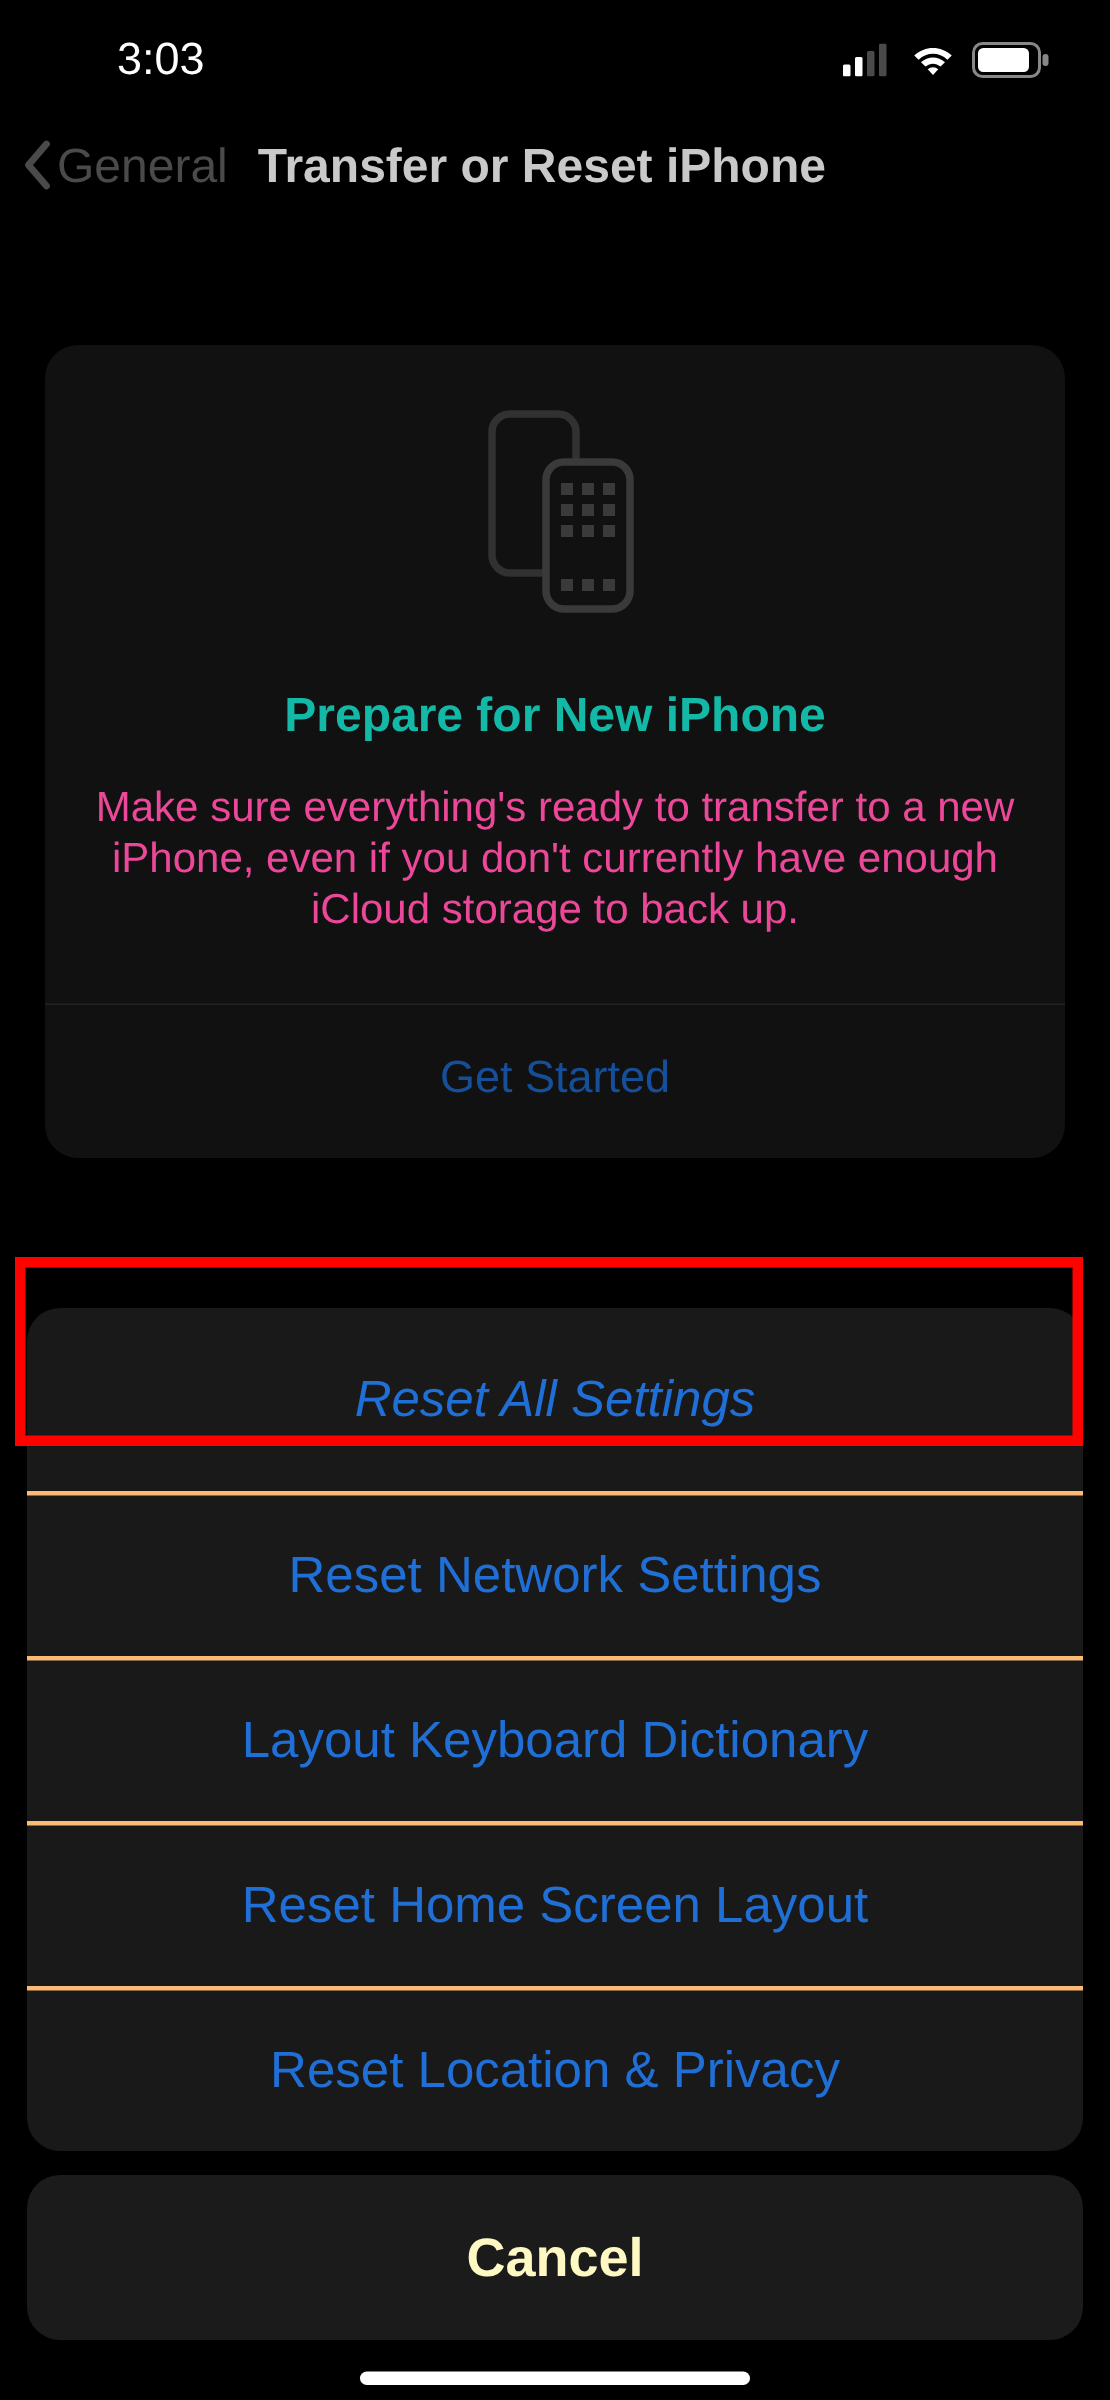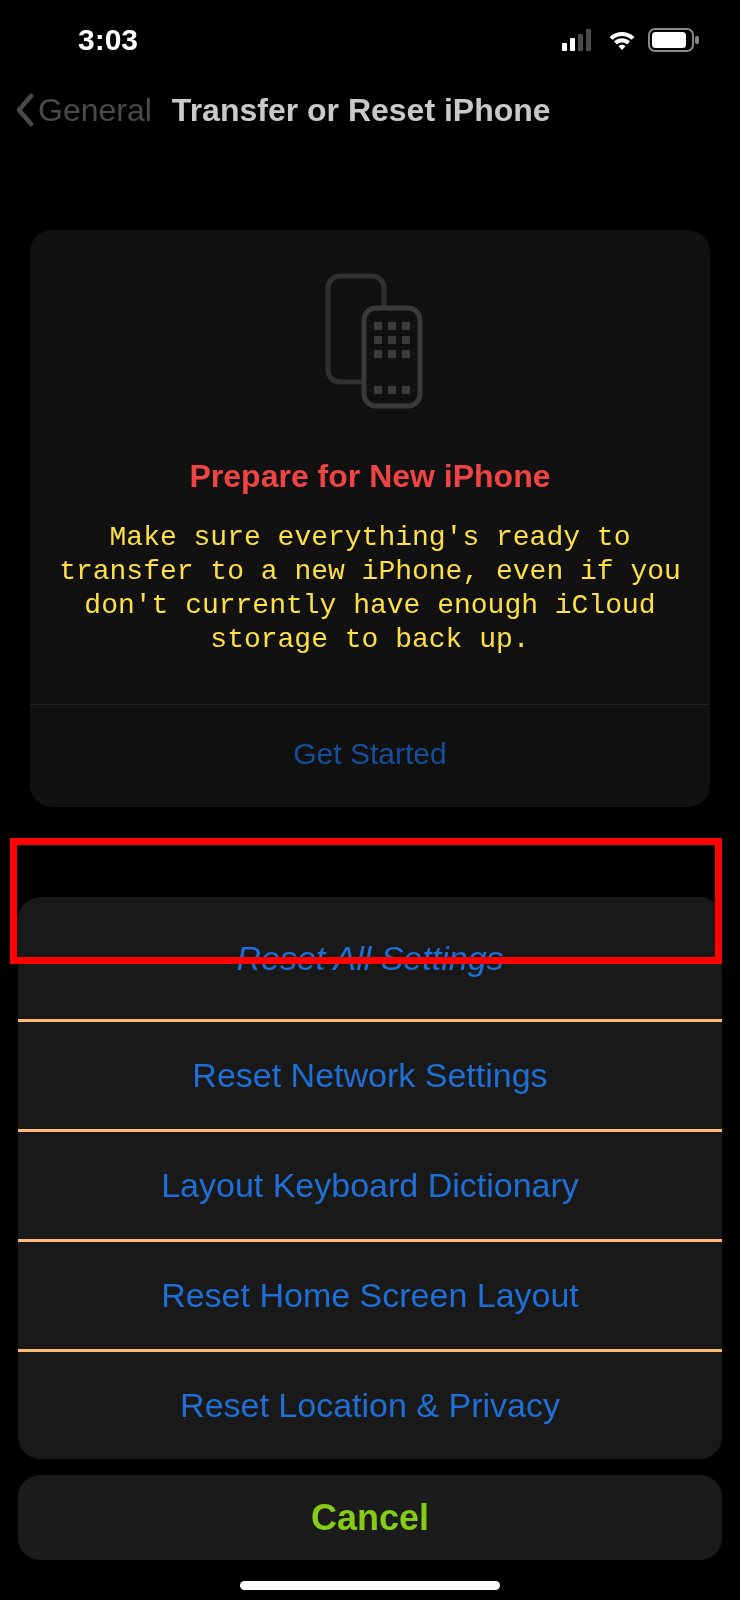--- a/index.html
+++ b/index.html
@@ -13,21 +13,21 @@
     position: relative;
   }
   
   .status-bar {
     height: 80px;
     display: flex;
     align-items: center;
     justify-content: space-between;
     padding: 0 40px 0 78px;
     font-size: 30px;
-    font-weight: 700;
+    font-weight: 400;
   }
   .status-right { display:flex; align-items:center; gap:10px; }
   .status-right svg { display:block; }
 
   
   .nav-bar {
     height: 60px;
     display: flex;
     align-items: center;
     padding: 0 14px;
@@ -60,29 +60,28 @@
     text-align: center;
   }
   .phone-icons {
     display:flex;
     justify-content:center;
     margin-bottom: 48px;
   }
   .card-title {
     font-size: 32px;
     font-weight: 600;
-    color: #ef4444;
+    color: #14b8a6;
     margin-bottom: 26px;
   }
   .card-desc {
     font-size: 28px;
     line-height: 1.22;
-    color: #fde047;
+    color: #ec4899;
     padding: 0 2px;
-    font-family: Liberation Mono, monospace;
   }
   .card-sep {
     border: none;
     border-top: 1px solid #222;
     margin: 46px -26px 0 -26px;
   }
   .card-action {
     color: #164f99;
     font-size: 30px;
     font-weight: 400;
@@ -112,24 +111,24 @@
     border-top: 3px solid #fdba74;
   }
   .sheet-item:first-child { border-top: none; font-style: italic; }
   .sheet-item.tall { height: 122px; }
   .sheet-cancel {
     background: #1b1b1b;
     border-radius: 22px;
     display: flex;
     align-items: center;
     justify-content: center;
-    height: 85px;
+    height: 110px;
     font-size: 36px;
     font-weight: 600;
-    color: #84cc16;
+    color: #fef9c3;
   }
   .highlight {
     position: absolute;
     border: 7px solid #ff0200;
     pointer-events: none;
   }
 
   
   .home-indicator {
     position: absolute;

